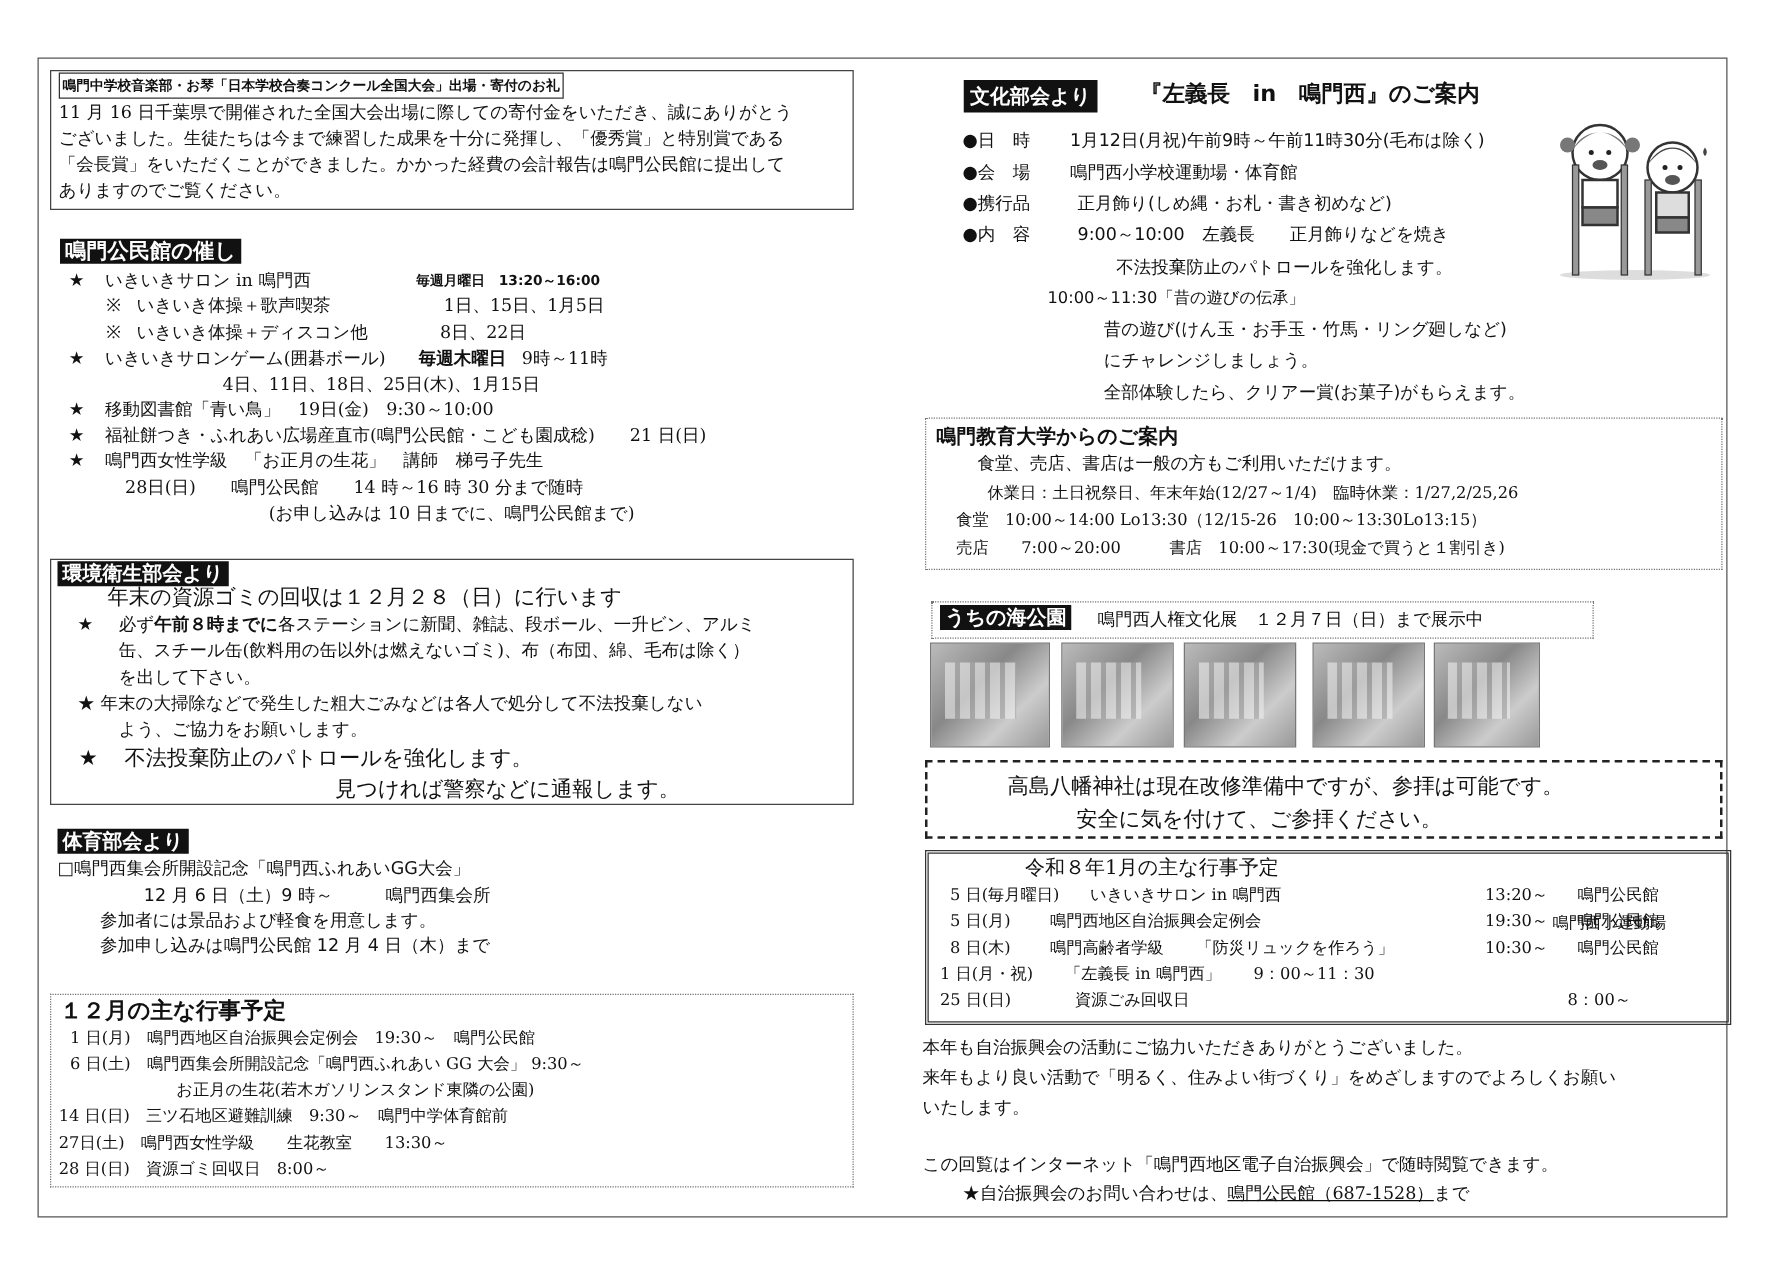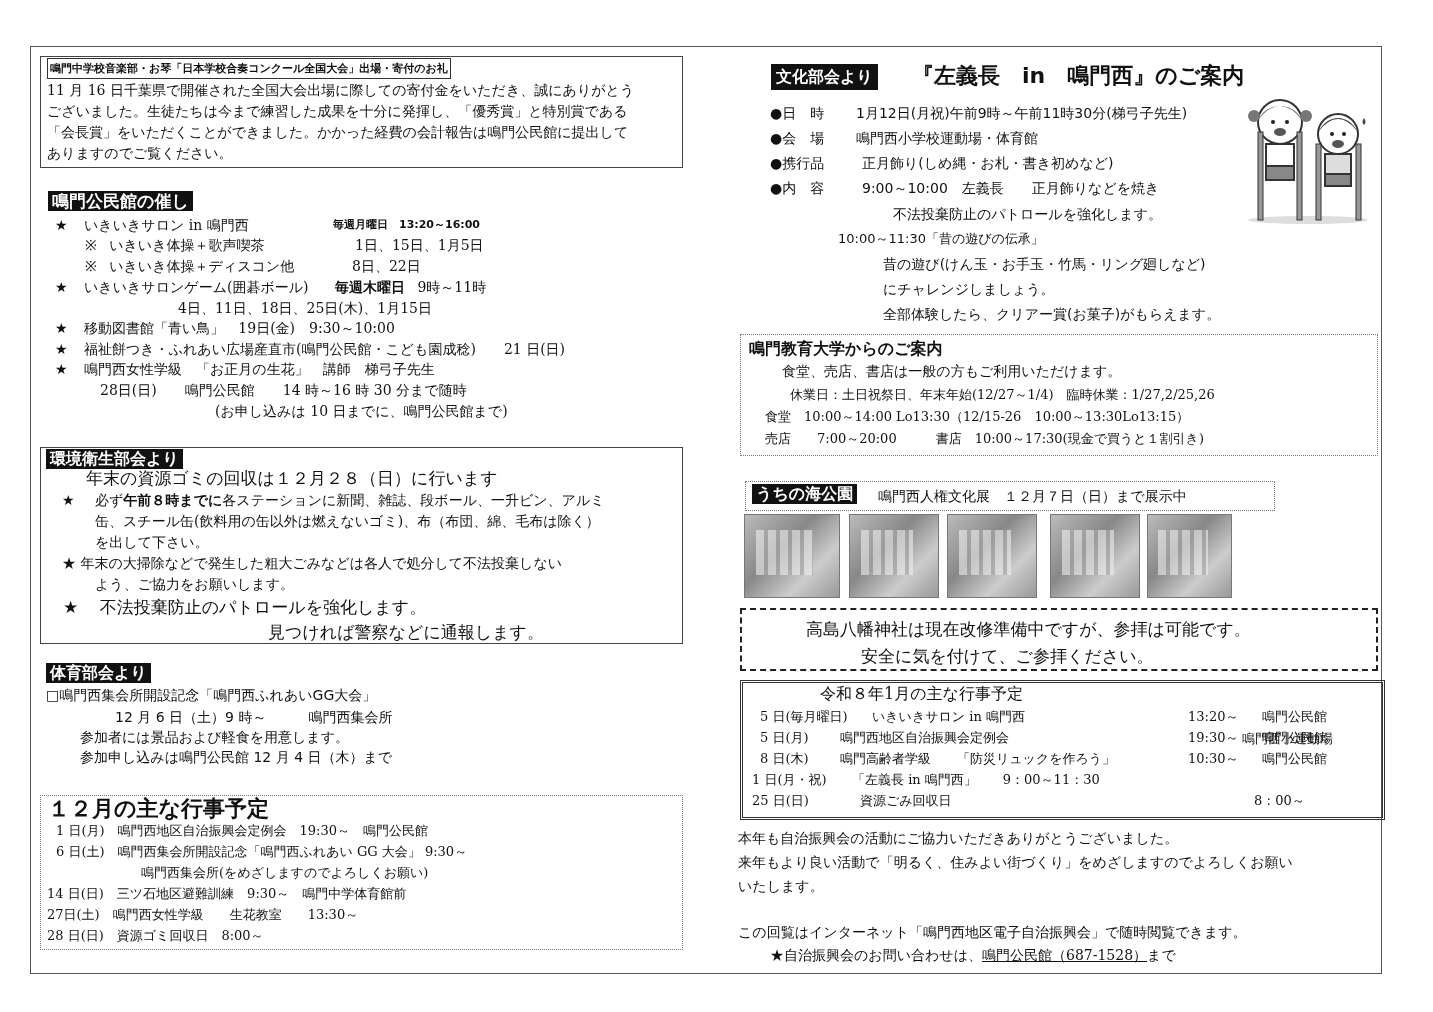--- a/index.html
+++ b/index.html
@@ -13,21 +13,21 @@
   .solid { border:1.5px solid #444; }
   .dotted { border:1.5px dotted #777; }
   .dashdot { border:2px dashed #222; }
   .double { border:3px double #333; }
   .hdr-inv { display:inline-block; background:#111; color:#fff; font-family:"DejaVu Sans","Liberation Sans",sans-serif; font-weight:bold; padding:0 4px; line-height:20px; }
   .line { position:absolute; white-space:nowrap; font-size:14px; line-height:20px; }
   .f13 { font-size:13px; }
   .f15 { font-size:11px; }
   .f16 { font-size:16px; }
   .f17 { font-size:17px; }
-  .f18 { font-size:22px; }
+  .f18 { font-size:18px; }
   .photo { position:absolute; top:514px; height:84px; background:linear-gradient(135deg,#bbb,#888 40%,#ccc 70%,#999); border:1px solid #777; box-sizing:border-box; }
   .photo::after { content:""; position:absolute; left:12%; top:18%; width:60%; height:55%; background:repeating-linear-gradient(90deg,#eee 0 8px,#aaa 8px 12px); opacity:.6; }
   .kids { position:absolute; left:1240px; top:92px; width:135px; height:135px; }
 </style>
 </head>
 <body>
 
 <div class="abs frame"></div>
 
 <div class="box solid" style="left:40px;top:56px;width:643px;height:112px;"></div>
@@ -100,30 +100,30 @@
 <div class="abs f16" style="left:46px;top:663px;"><span class="hdr-inv">体育部会より</span></div>
 <div class="line sans" style="left:46px;top:685px;">□鳴門西集会所開設記念「鳴門西ふれあいGG大会」</div>
 <div class="line sans" style="left:115px;top:707px;">12 月 6 日（土）9 時～　　　鳴門西集会所</div>
 <div class="line sans" style="left:80px;top:727px;">参加者には景品および軽食を用意します。</div>
 <div class="line sans" style="left:80px;top:747px;">参加申し込みは鳴門公民館 12 月 4 日（木）まで</div>
 
 <div class="box dotted" style="left:40px;top:795px;width:643px;height:155px;"></div>
 <div class="line sans bold f18" style="left:48px;top:799px;">１２月の主な行事予定</div>
 <div class="line f13" style="left:56px;top:821px;">1 日(月)　鳴門西地区自治振興会定例会　19:30～　鳴門公民館</div>
 <div class="line f13" style="left:56px;top:842px;">6 日(土)　鳴門西集会所開設記念「鳴門西ふれあい GG 大会」 9:30～</div>
-<div class="line f13" style="left:141px;top:863px;">鳴門西集会所(をめざしますのでよろしくお願い)</div>
+<div class="line f13" style="left:141px;top:863px;">お正月の生花(若木ガソリンスタンド東隣の公園)</div>
 <div class="line f13" style="left:47px;top:884px;">14 日(日)　三ツ石地区避難訓練　9:30～　鳴門中学体育館前</div>
 <div class="line f13" style="left:47px;top:905px;">27日(土)　鳴門西女性学級　　生花教室　　13:30～</div>
 <div class="line f13" style="left:47px;top:926px;">28 日(日)　資源ゴミ回収日　8:00～</div>
 
 <div class="abs f16" style="left:771px;top:64px;"><span class="hdr-inv" style="line-height:26px;padding:0 5px;">文化部会より</span></div>
 <div class="line sans bold f18" style="left:912px;top:66px;">『左義長　in　鳴門西』のご案内</div>
 <div class="line sans" style="left:770px;top:103px;">
   <span>●日　時</span>
-  <span style="position:absolute;left:86px;">1月12日(月祝)午前9時～午前11時30分(梯弓子先生)</span>
+  <span style="position:absolute;left:86px;">1月12日(月祝)午前9時～午前11時30分(毛布は除く)</span>
 </div>
 <div class="line sans" style="left:770px;top:128px;">
   <span>●会　場</span>
   <span style="position:absolute;left:86px;">鳴門西小学校運動場・体育館</span>
 </div>
 <div class="line sans" style="left:770px;top:153px;">
   <span>●携行品</span>
   <span style="position:absolute;left:92px;">正月飾り(しめ縄・お札・書き初めなど)</span>
 </div>
 <div class="line sans" style="left:770px;top:178px;">

